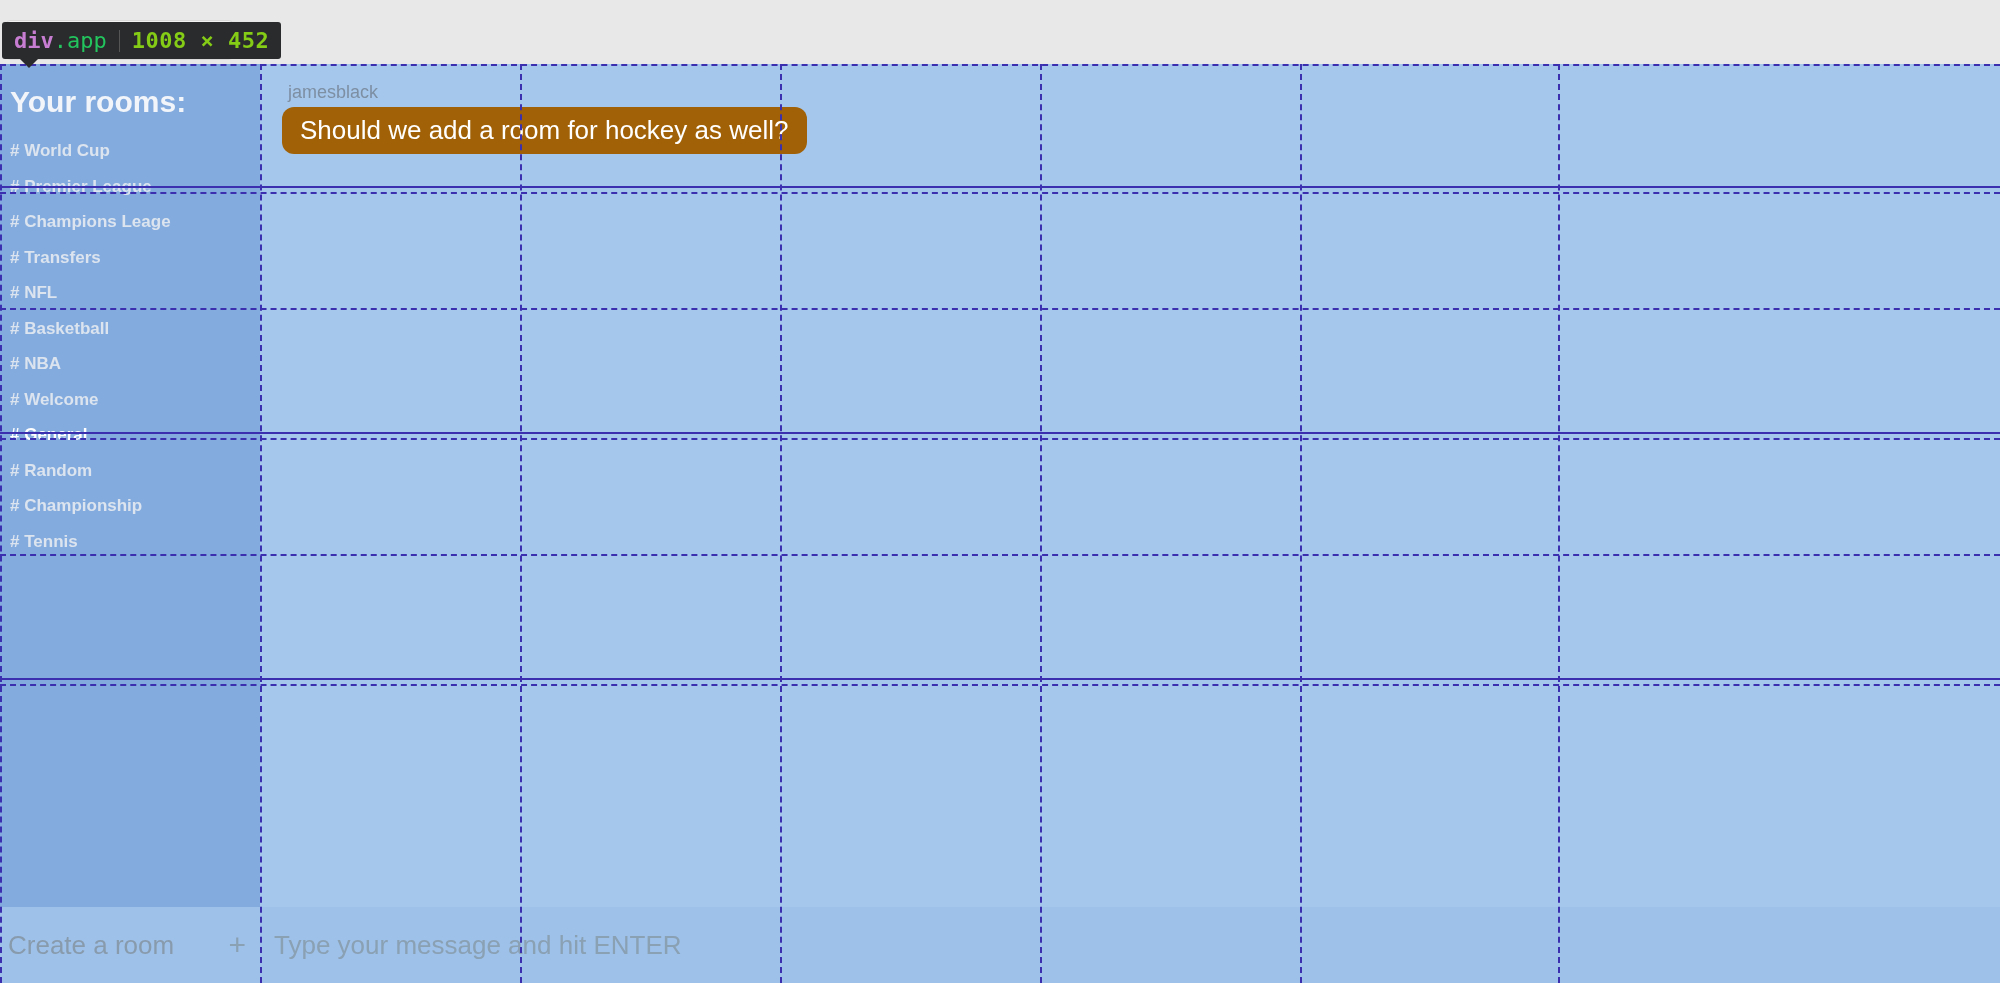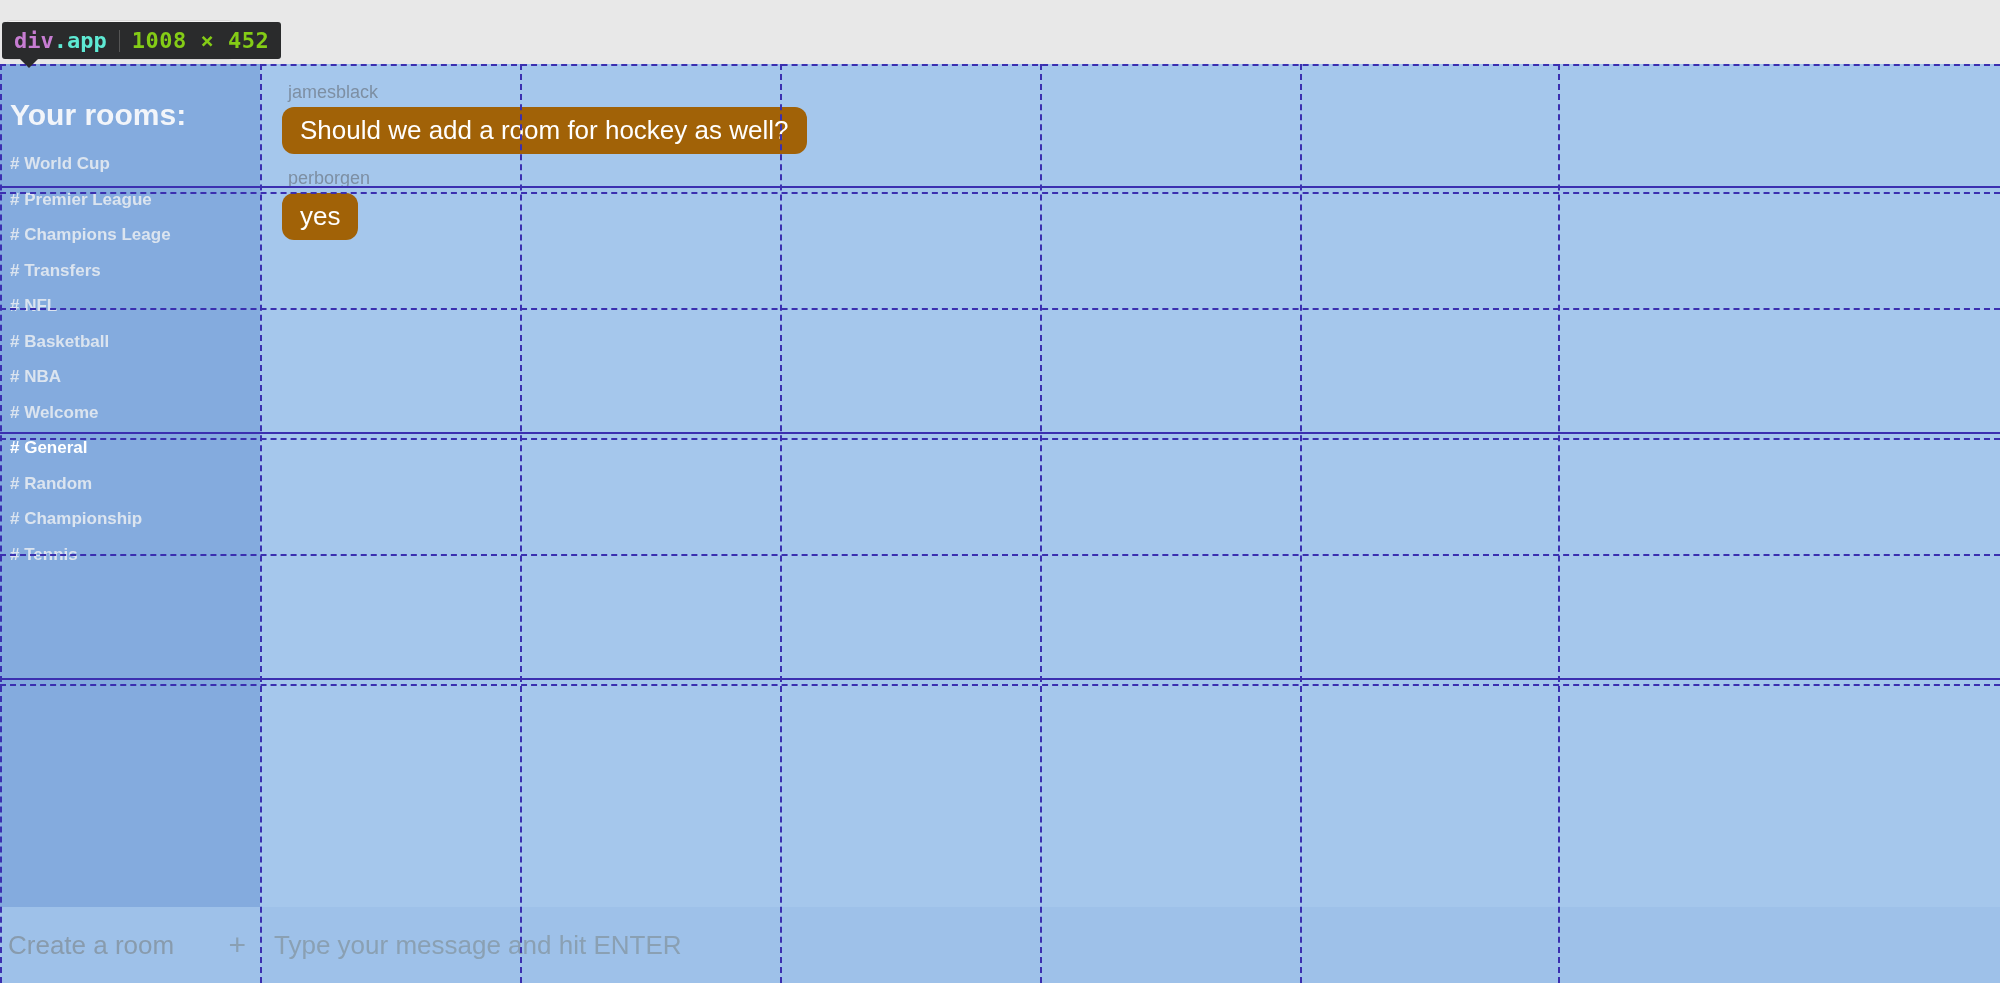--- a/index.html
+++ b/index.html
@@ -46,21 +46,21 @@
     font-family: Menlo, Consolas, monospace;
     font-size: 22px;
     padding: 6px 12px;
     border-radius: 3px;
     display: flex;
     align-items: center;
     gap: 12px;
     z-index: 50;
   }
   .dev-tooltip .tag { color: #c77dd2; font-weight: 700; }
-  .dev-tooltip .cls { color: #5eead4; font-weight: 700; }
+  .dev-tooltip .cls { color: #22c55e; font-weight: 400; }
   .dev-tooltip .sep { width:1px; height:22px; background:#555; }
   .dev-tooltip .dims { color:#84cc16; font-weight:600; letter-spacing:0.5px;}
   .dev-tooltip::after{
     content:"";
     position:absolute;
     left:18px;
     bottom:-9px;
     border:9px solid transparent;
     border-top-color:#2a2b2c;
     border-bottom:none;
@@ -113,21 +113,21 @@
     grid-column: 1;
     background: rgba(100,150,215,0.55);
     padding: 14px 10px 0 10px;
     overflow: hidden;
     color: #e9eef5;
   }
   .sidebar h2 {
     font-size: 30px;
     font-weight: 700;
     color: #f2f5fa;
-    margin: 20px 0 14px 0;
+    margin: 7px 0 14px 0;
   }
   .room {
     font-size: 17px;
     font-weight: 700;
     color: #dbe4ef;
     padding: 8px 0;
     line-height: 1.15;
     cursor: pointer;
   }
   .room.active { color: #ffffff; }
@@ -219,21 +219,20 @@
         <div class="room active"># General</div>
         <div class="room"># Random</div>
         <div class="room"># Championship</div>
         <div class="room"># Tennis</div>
       </div>
   </div>
 
   <div class="messages">
     <div id="messages-list">
         <div class="msg"><div class="sender">jamesblack</div><div class="bubble">Should we add a room for hockey as well?</div></div>
-        <div class="msg"><div class="sender">perborgen</div><div class="bubble">yes</div></div>
       </div>
   </div>
 
   <div class="footer-left">
     <span>Create a room</span>
     <span class="plus">+</span>
   </div>
 
   <div class="footer-right">
     <input class="msg-input" placeholder="Type your message and hit ENTER" style="">

